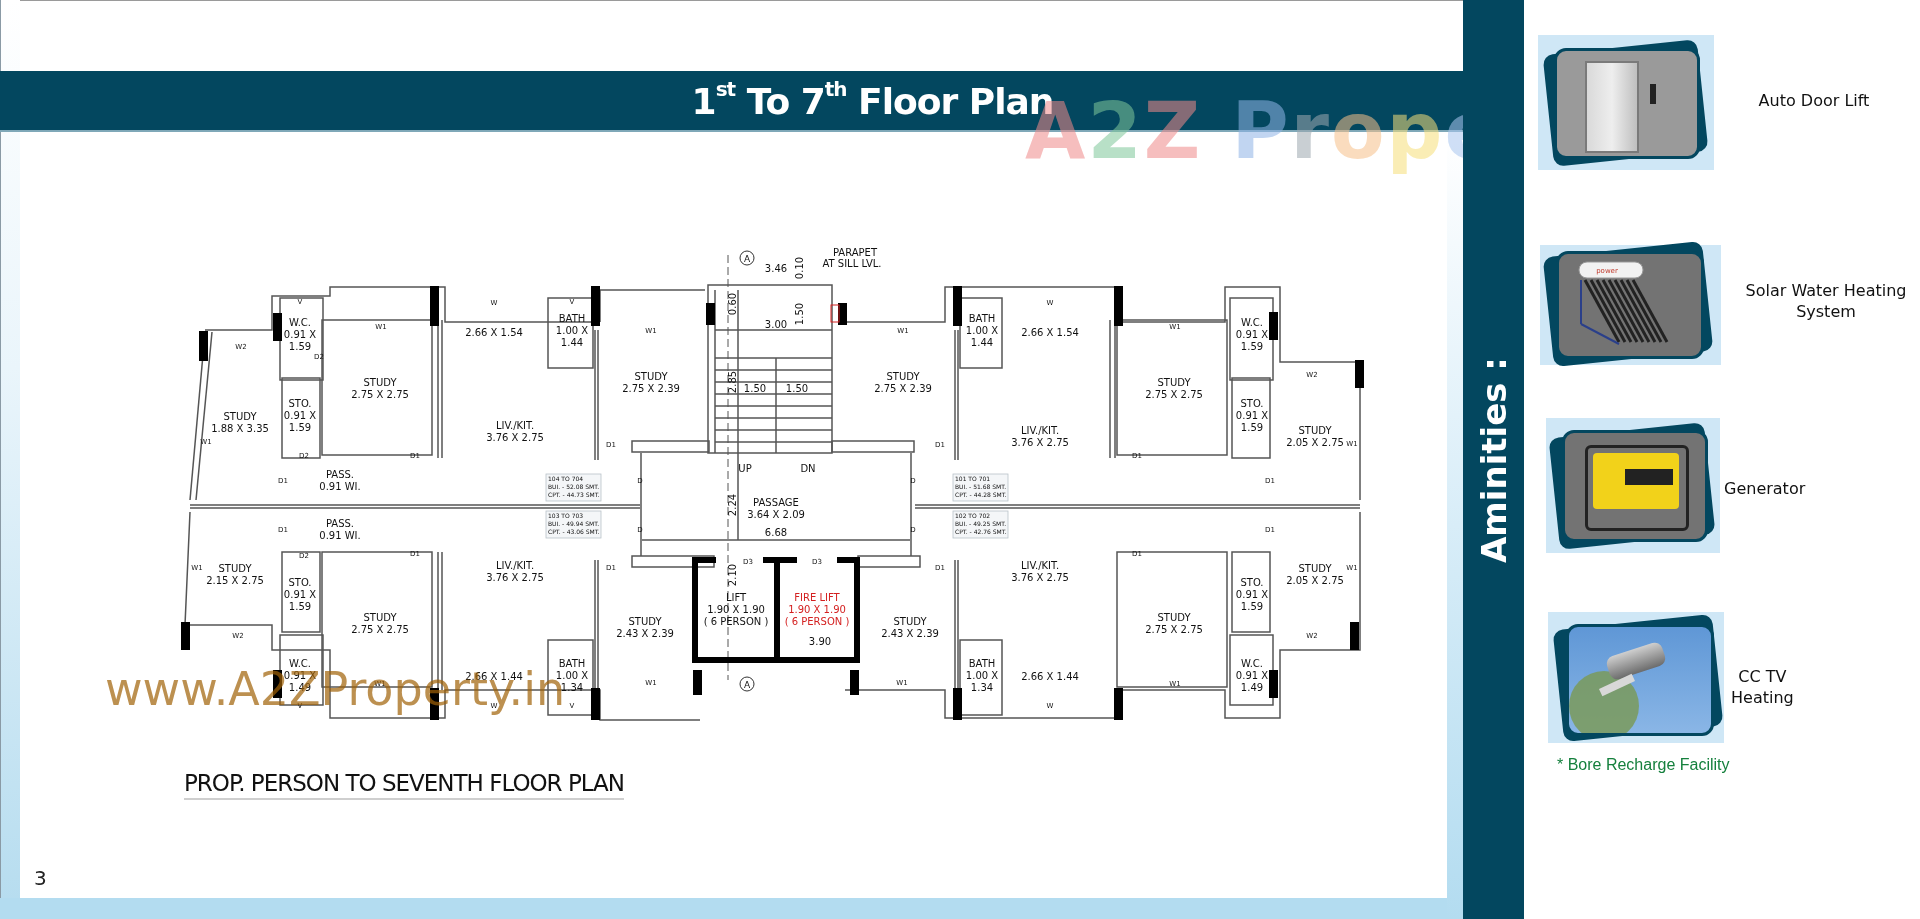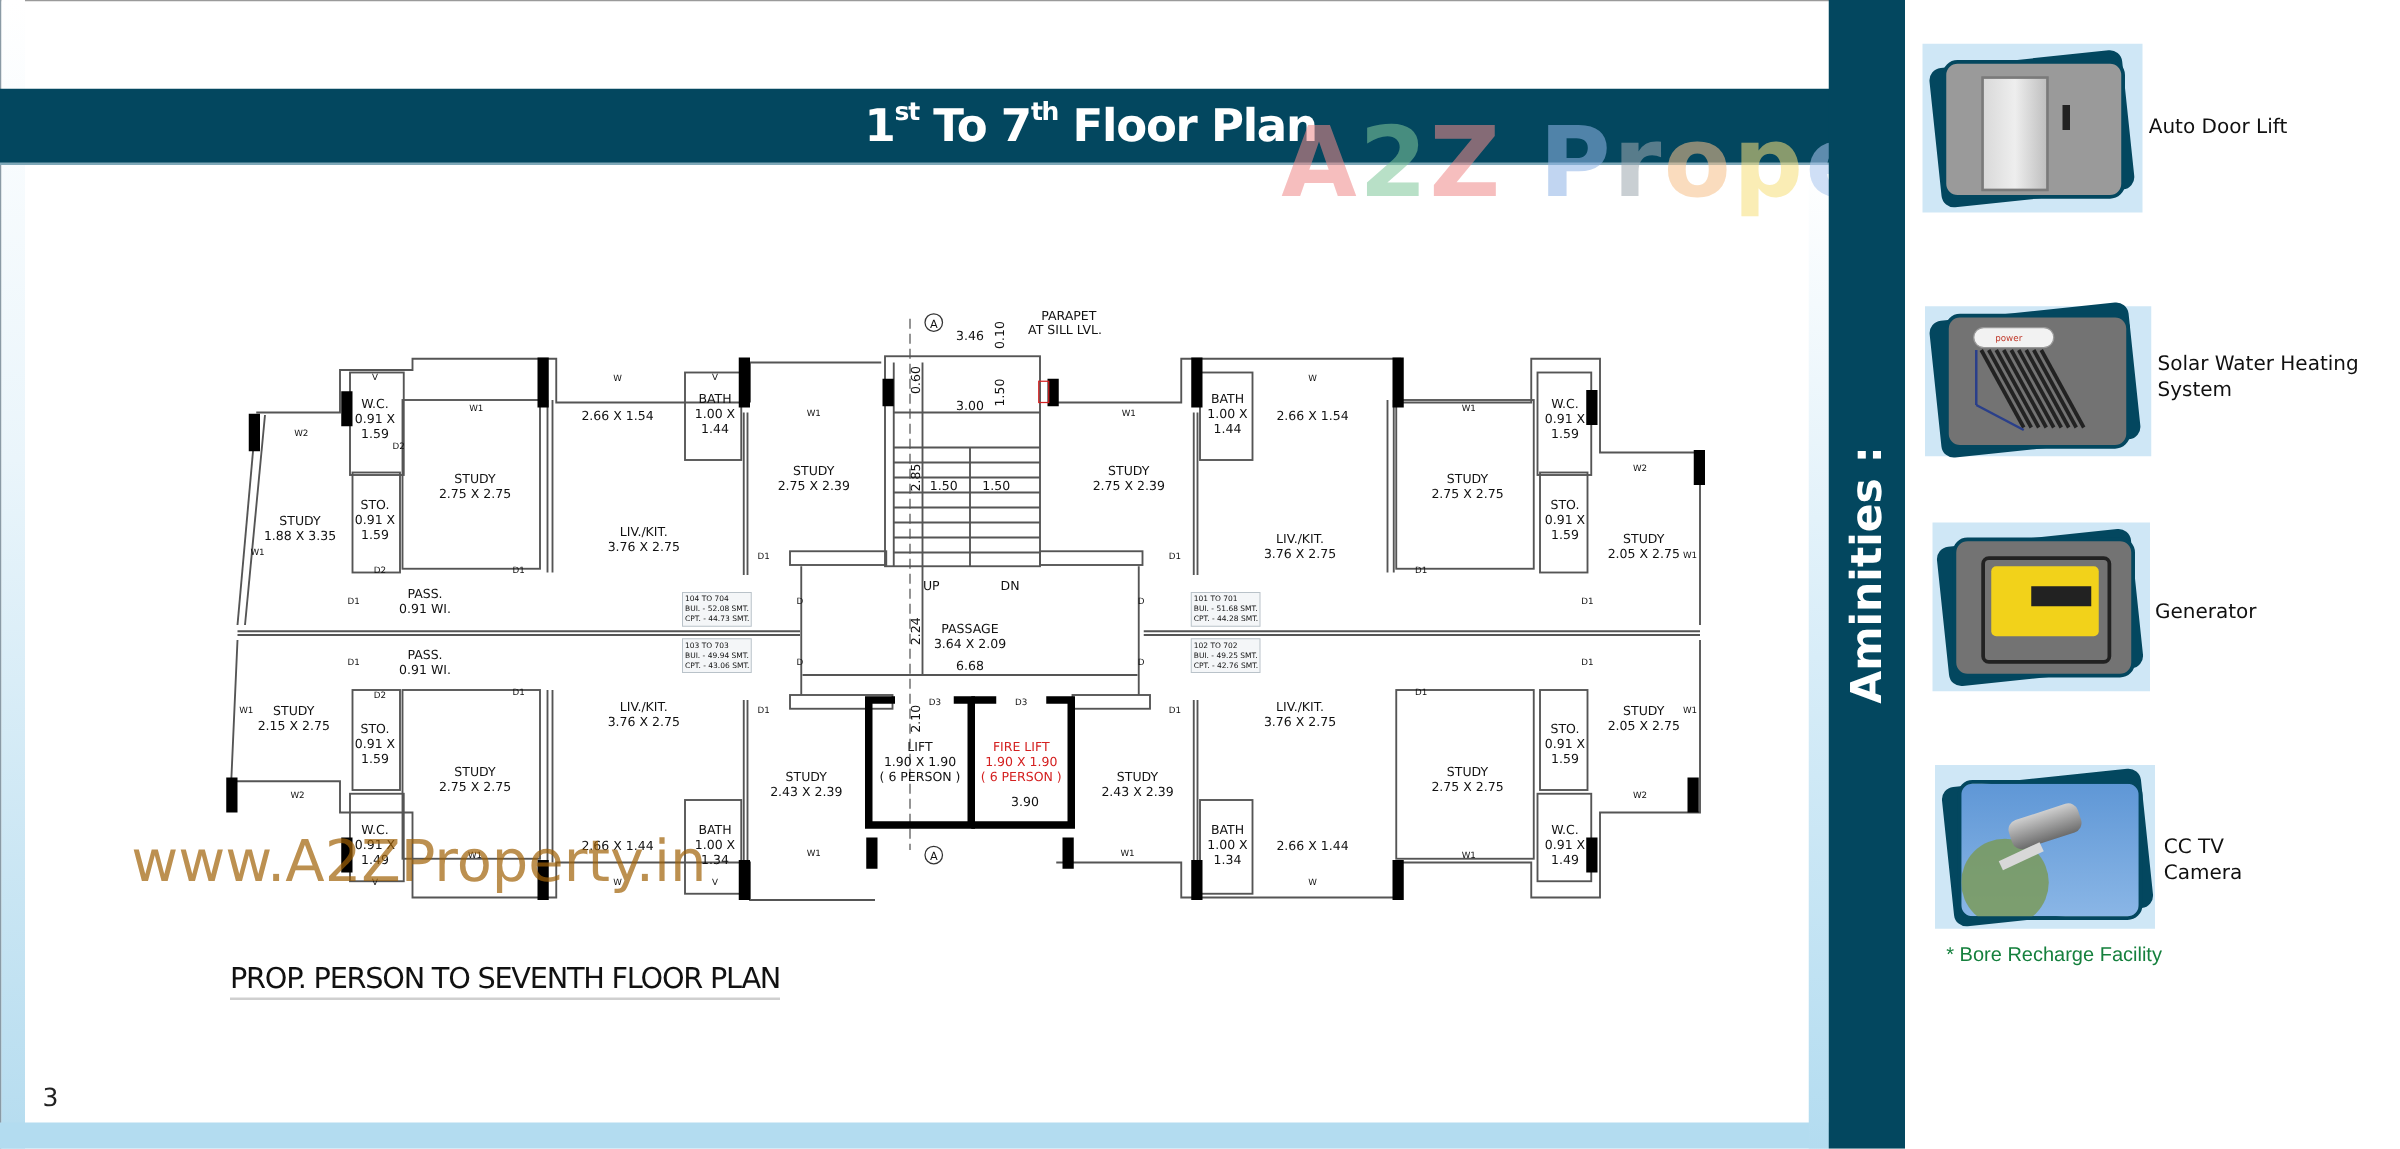--- a/index.html
+++ b/index.html
@@ -19,21 +19,21 @@
   .plan-caption { position:absolute; left:184px; top:770px; font-family:"DejaVu Sans", sans-serif; font-size:23px; color:#111111; letter-spacing:-1px; border-bottom:2px solid #cfcfcf; padding-bottom:2px; }
   .page-number { position:absolute; left:34px; top:866px; font-family:"DejaVu Sans", sans-serif; font-size:20px; color:#222; }
   .sidebar-bar { position:absolute; left:1463px; top:0; width:61px; height:919px; background:#03475f; }
   .sidebar-title { position:absolute; left:1463px; top:0; width:61px; height:919px; }
   .sidebar-title span { position:absolute; left:50%; top:460px; transform:translate(-50%,-50%) rotate(-90deg); color:#ffffff; font-family:"DejaVu Sans", sans-serif; font-weight:bold; font-size:34px; white-space:nowrap; }
   .amenities { position:absolute; left:1524px; top:0; width:396px; height:919px; background:#ffffff; }
   .amenity { position:absolute; }
   .amenity .frame-bg { position:absolute; background:#cfe7f6; }
   .amenity .frame-back { position:absolute; background:#03475f; border-radius:10px; transform:rotate(-6deg); }
   .amenity .frame { position:absolute; border:3px solid #03475f; border-radius:12px; background:#737373; overflow:hidden; }
-  .amenity .label { position:absolute; font-family:"DejaVu Sans", sans-serif; font-size:16px; color:#111; line-height:21px; }
+  .amenity .label { position:absolute; font-family:"DejaVu Sans", sans-serif; font-size:16px; color:#111; line-height:21px;text-align:center; }
   .bore-note { position:absolute; left:1557px; top:756px; font-family:Liberation Sans, sans-serif; font-size:16px; color:#15803d; }
   svg text { font-family:"DejaVu Sans", sans-serif; }
 </style>
 </head>
 <body>
 
 <div class="top-border"></div>
 <div class="left-strip"></div>
 <div class="content-panel"></div>
 <div class="bottom-strip"></div>
@@ -397,16 +397,16 @@
 </div>
 
 <div class="amenity" style="left:1548px;top:612px;">
   <div class="frame-bg" style="left:0;top:0;width:176px;height:131px;"></div>
   <div class="frame-back" style="left:10px;top:10px;width:160px;height:112px;"></div>
   <div class="frame" style="left:18px;top:12px;width:142px;height:106px;background:linear-gradient(180deg,#5f97d6,#8ab6e6);">
     <div style="position:absolute;left:0;top:44px;width:70px;height:70px;border-radius:50%;background:#7a9a5a;opacity:0.85;"></div>
     <div style="position:absolute;left:38px;top:22px;width:58px;height:24px;background:linear-gradient(#cfcfcf,#6c6c6c);border-radius:8px;transform:rotate(-18deg);"></div>
     <div style="position:absolute;left:30px;top:54px;width:36px;height:8px;background:#d8d8d8;transform:rotate(-25deg);"></div>
   </div>
-  <div class="label" style="left:183px;top:54px;">CC TV Camera</div>
+  <div class="label" style="left:183px;top:54px;">CC TV Heating</div>
 </div>
 
 <div class="bore-note">* Bore Recharge Facility</div>
 
 </body></html>

